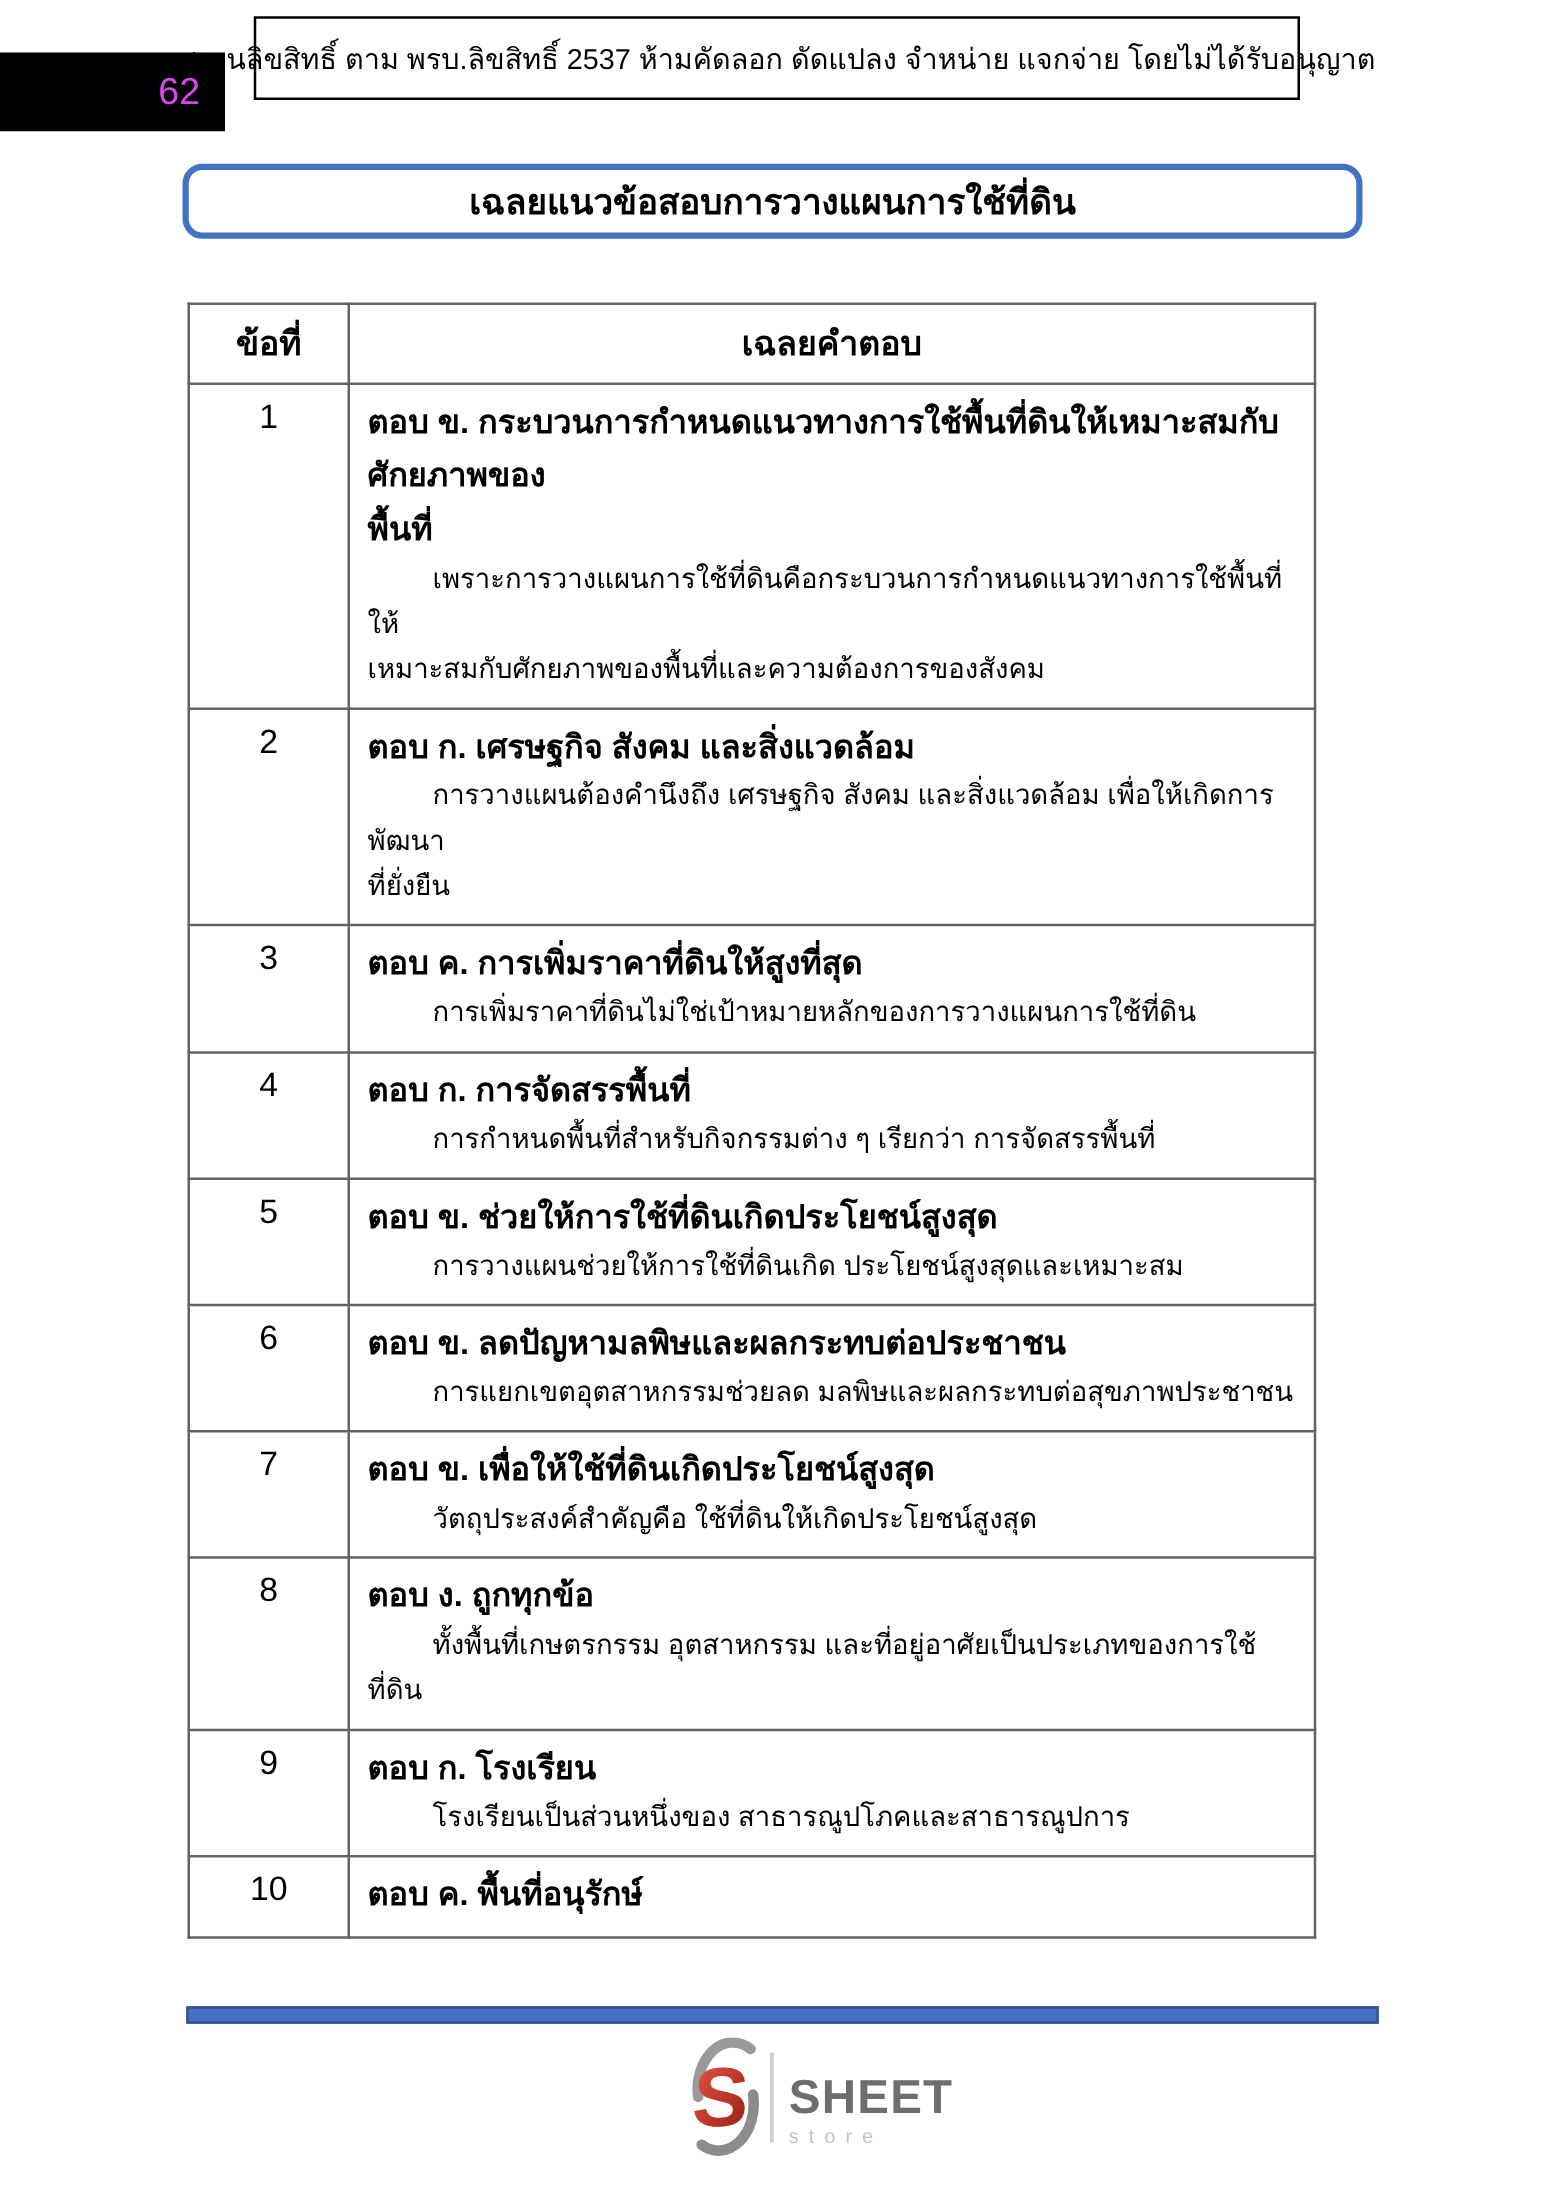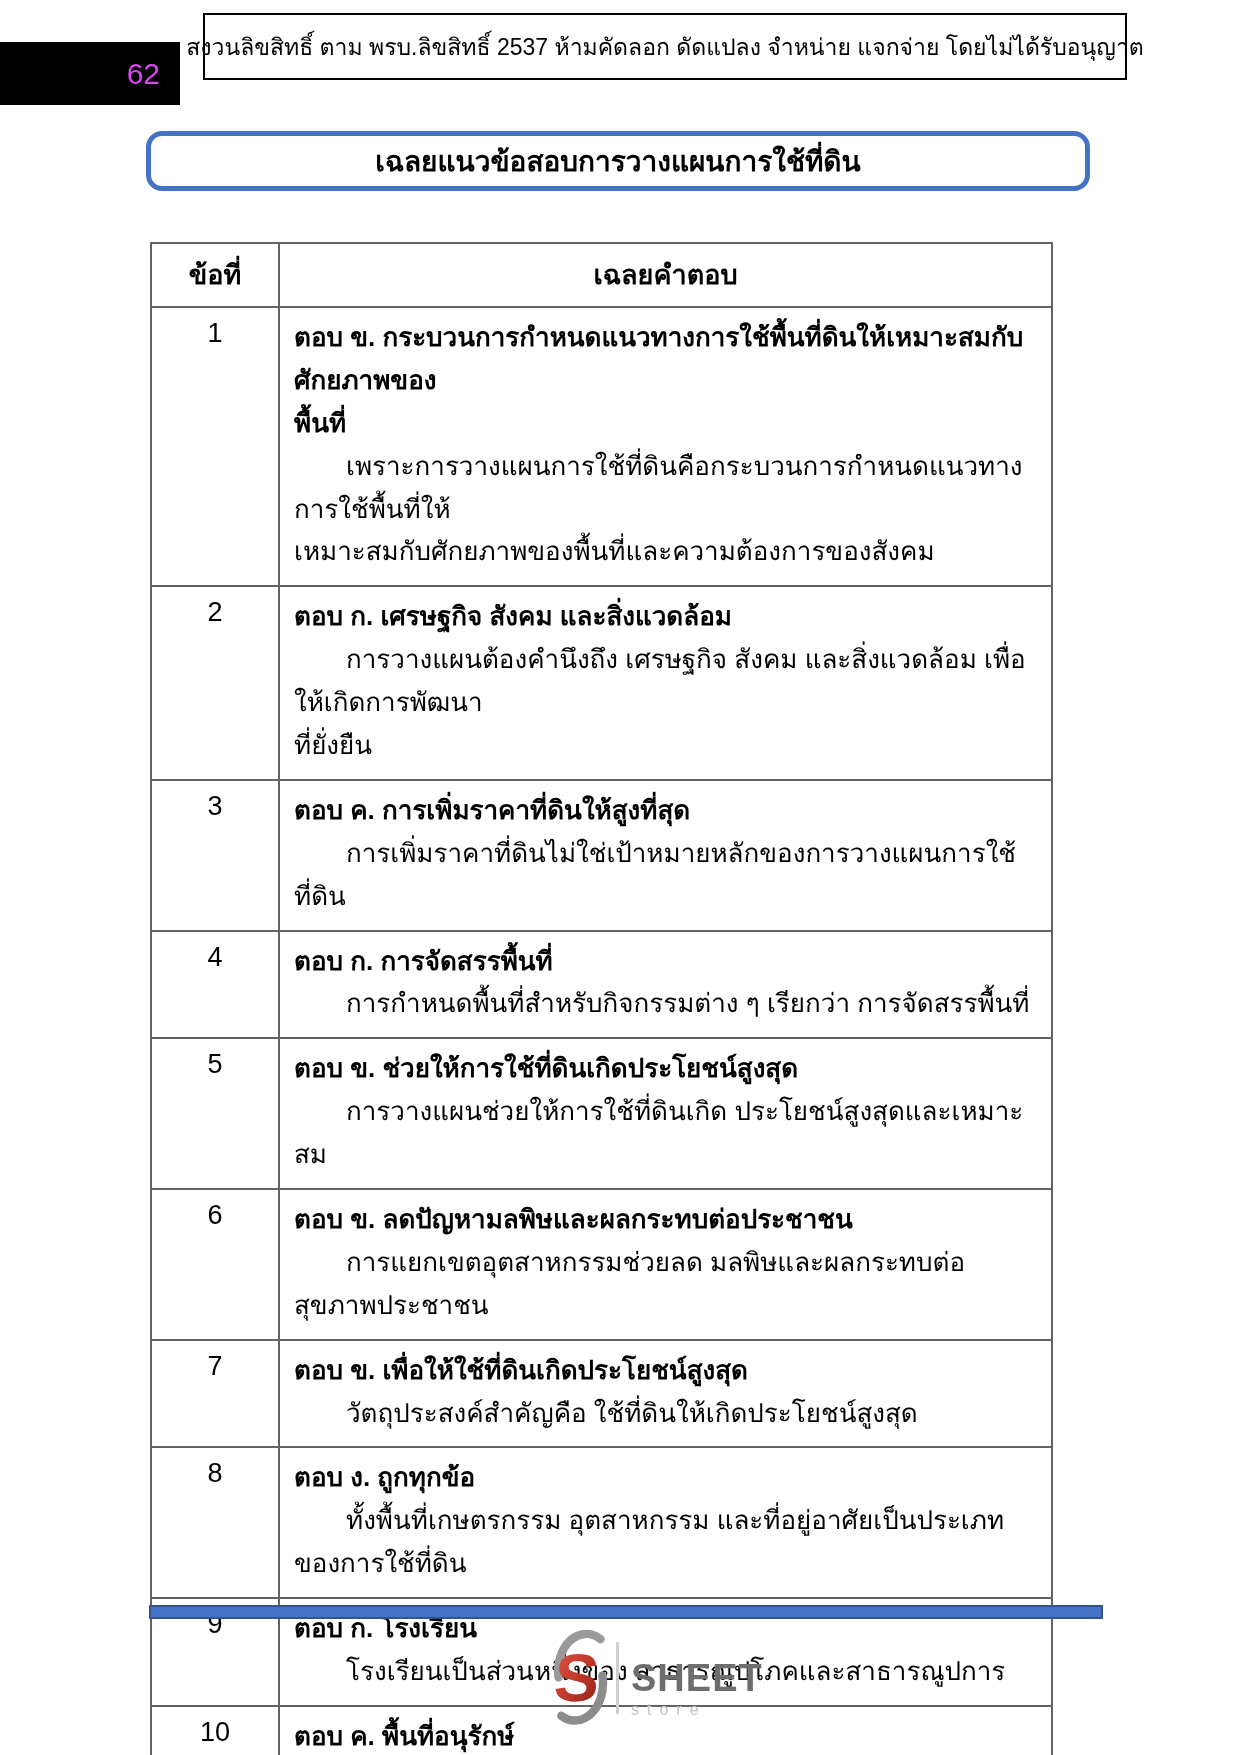--- a/index.html
+++ b/index.html
@@ -8,21 +8,21 @@
     font-family:"Liberation Sans",sans-serif;color:#000;
   }
   
   .page-number-box{
     position:absolute;left:0;top:42px;width:180px;height:63px;background:#000;
     color:#d946ef;display:flex;align-items:center;justify-content:flex-end;
     padding-right:20px;box-sizing:border-box;font-size:30px;
   }
   
   .copyright-box{
-    position:absolute;left:203px;top:13px;width:924px;height:67px;
+    position:absolute;left:203px;top:13px;width:837px;height:67px;
     border:2px solid #000;box-sizing:border-box;background:#fff;
     display:flex;align-items:center;justify-content:center;
     font-size:23px;white-space:nowrap;
   }
   
   .title-box{
     position:absolute;left:146px;top:131px;width:944px;height:60px;
     border:5px solid var(--accent-blue,#4472C4);border-radius:16px;
     box-sizing:border-box;background:#fff;
     display:flex;align-items:center;justify-content:center;
@@ -43,21 +43,21 @@
     padding:9px 18px 10px;vertical-align:middle;
   }
   td.col-no{
     text-align:center;font-size:27px;padding-top:10px;
   }
   td.col-ans{padding:8px 16px 12px 14px;border-radius:16px;}
   .ans-bold{
     font-size:26px;font-weight:bold;line-height:1.65;white-space:pre-line;
   }
   .ans-exp{
-    font-size:26px;line-height:1.65;text-indent:52px;white-space:pre-line;
+    font-size:22px;line-height:1.65;text-indent:52px;white-space:pre-line;
   }
   
   .blue-bar{
     position:absolute;left:149px;top:1605px;width:954px;height:14px;
     box-sizing:border-box;border:2px solid var(--bar-border-blue,#35548F);
     background:var(--accent-blue,#4472C4);
   }
   
   .logo{
     position:absolute;left:552px;top:1630px;height:95px;

